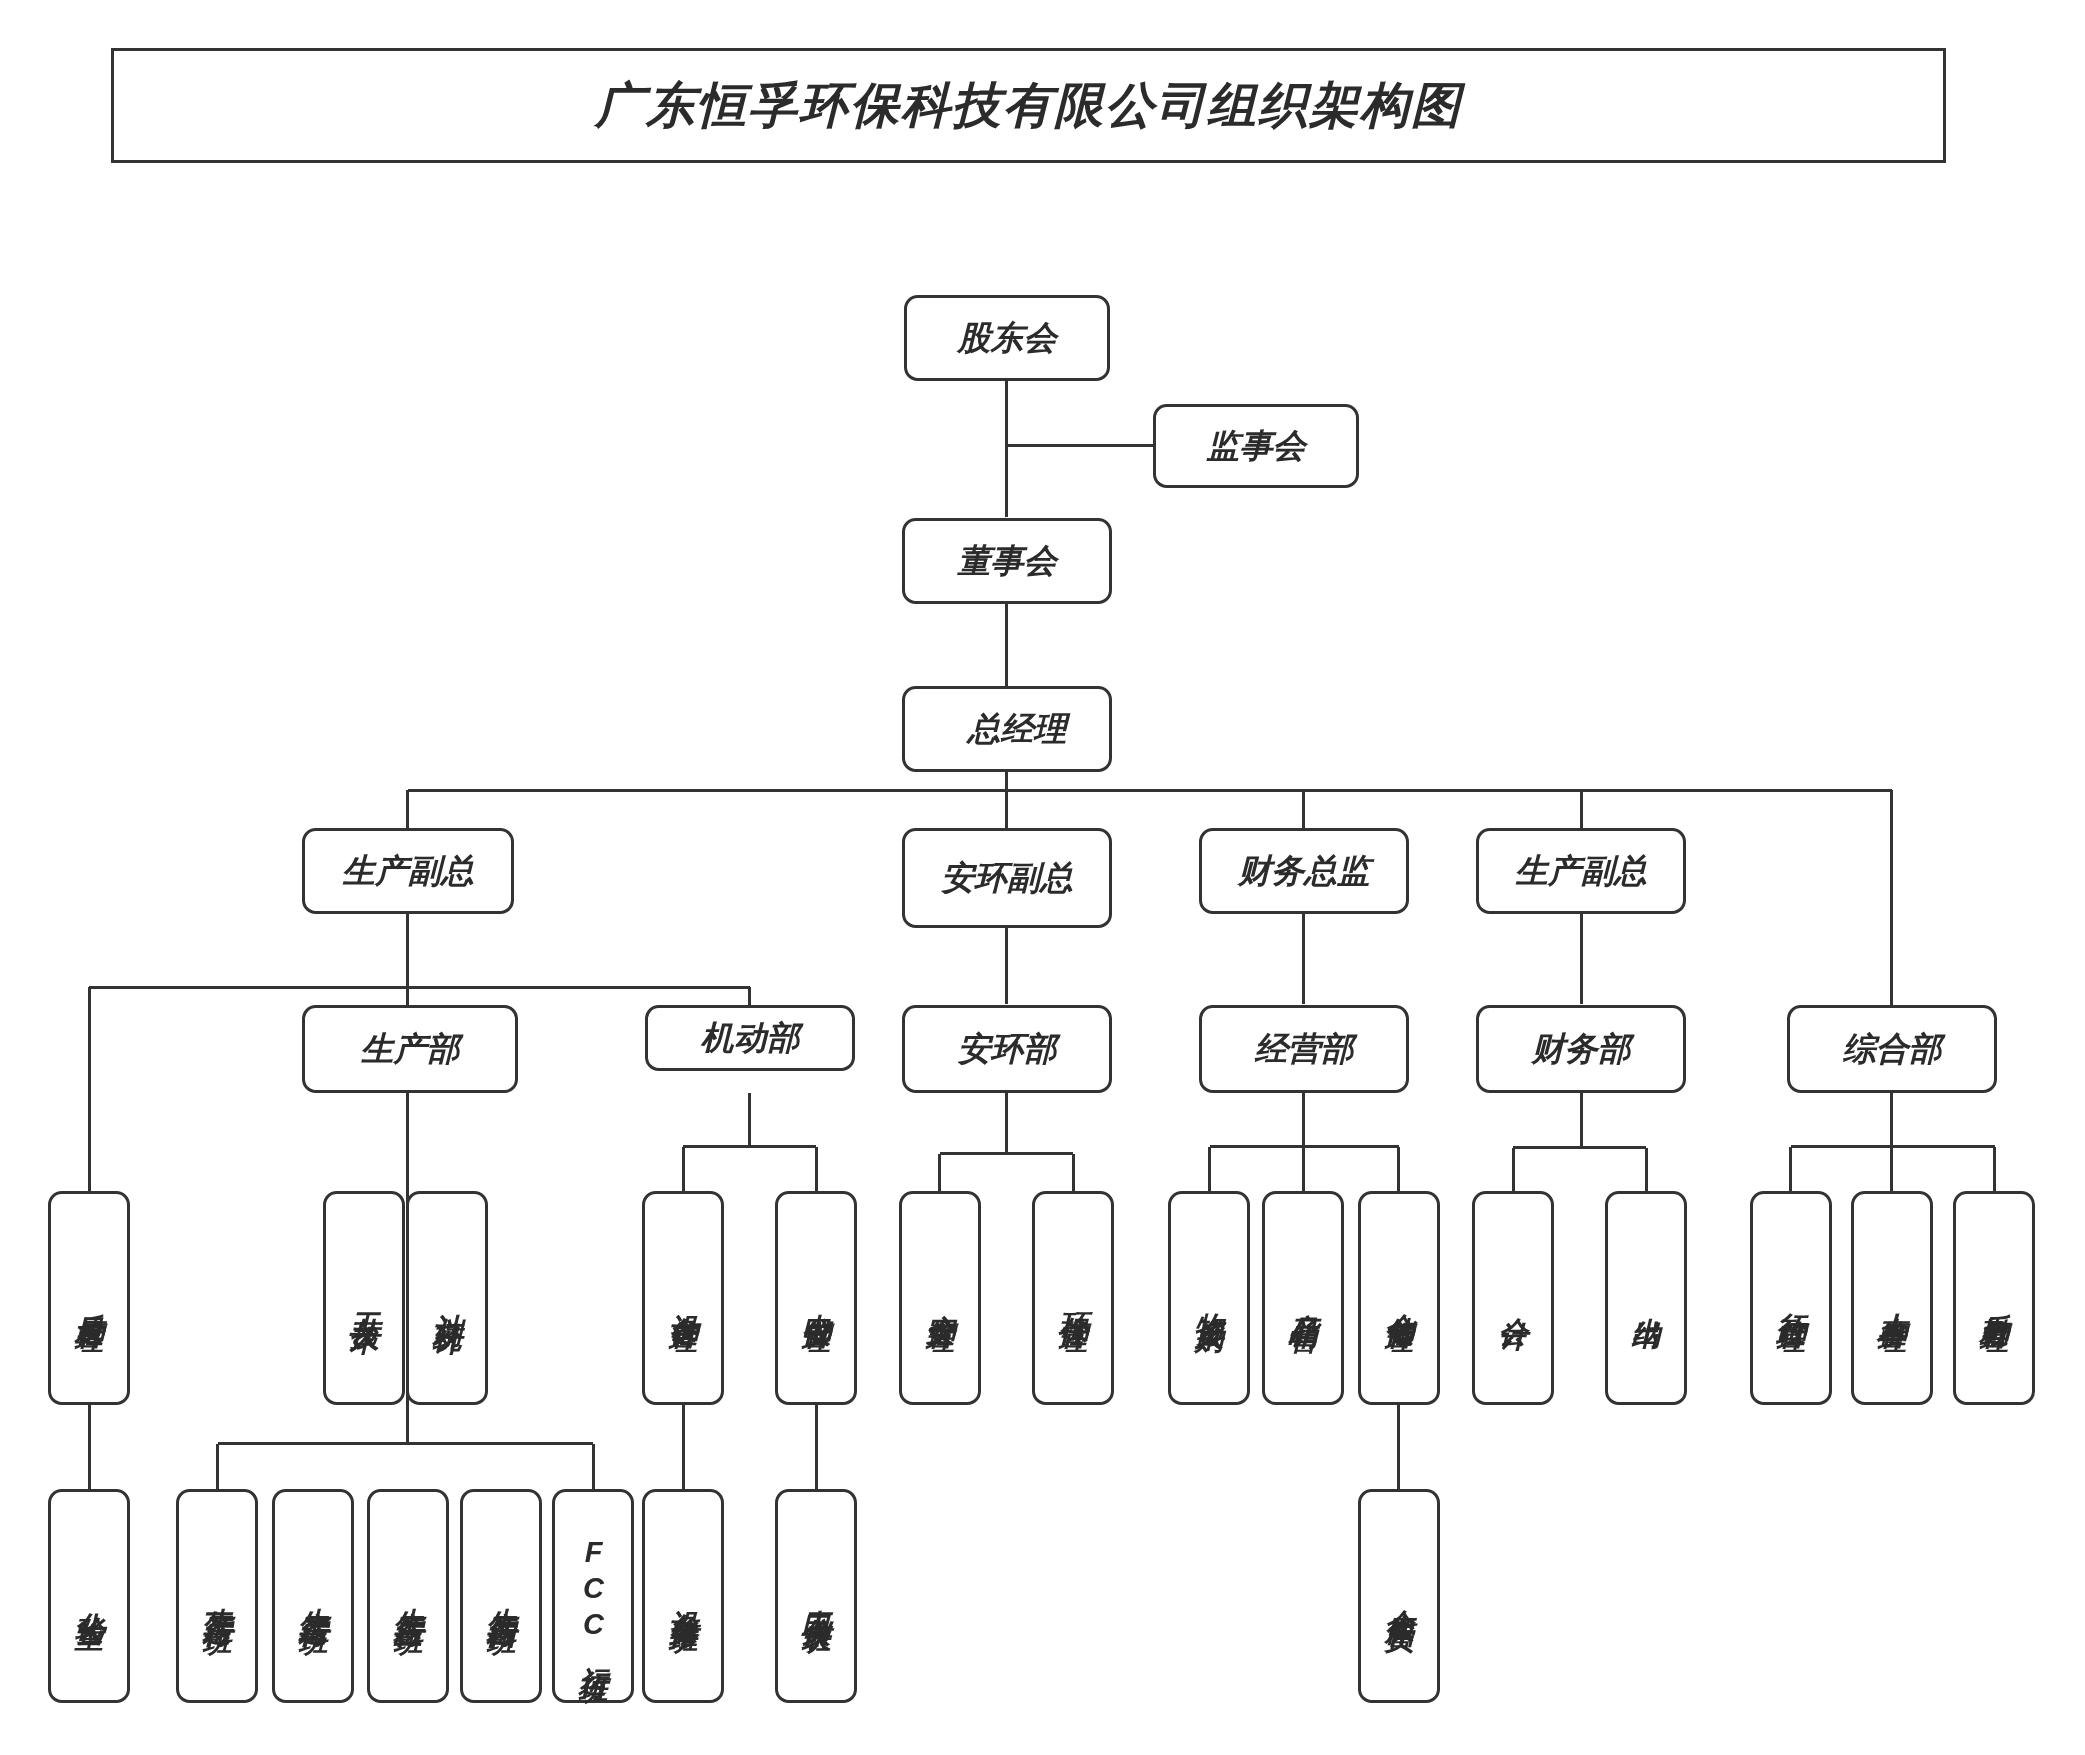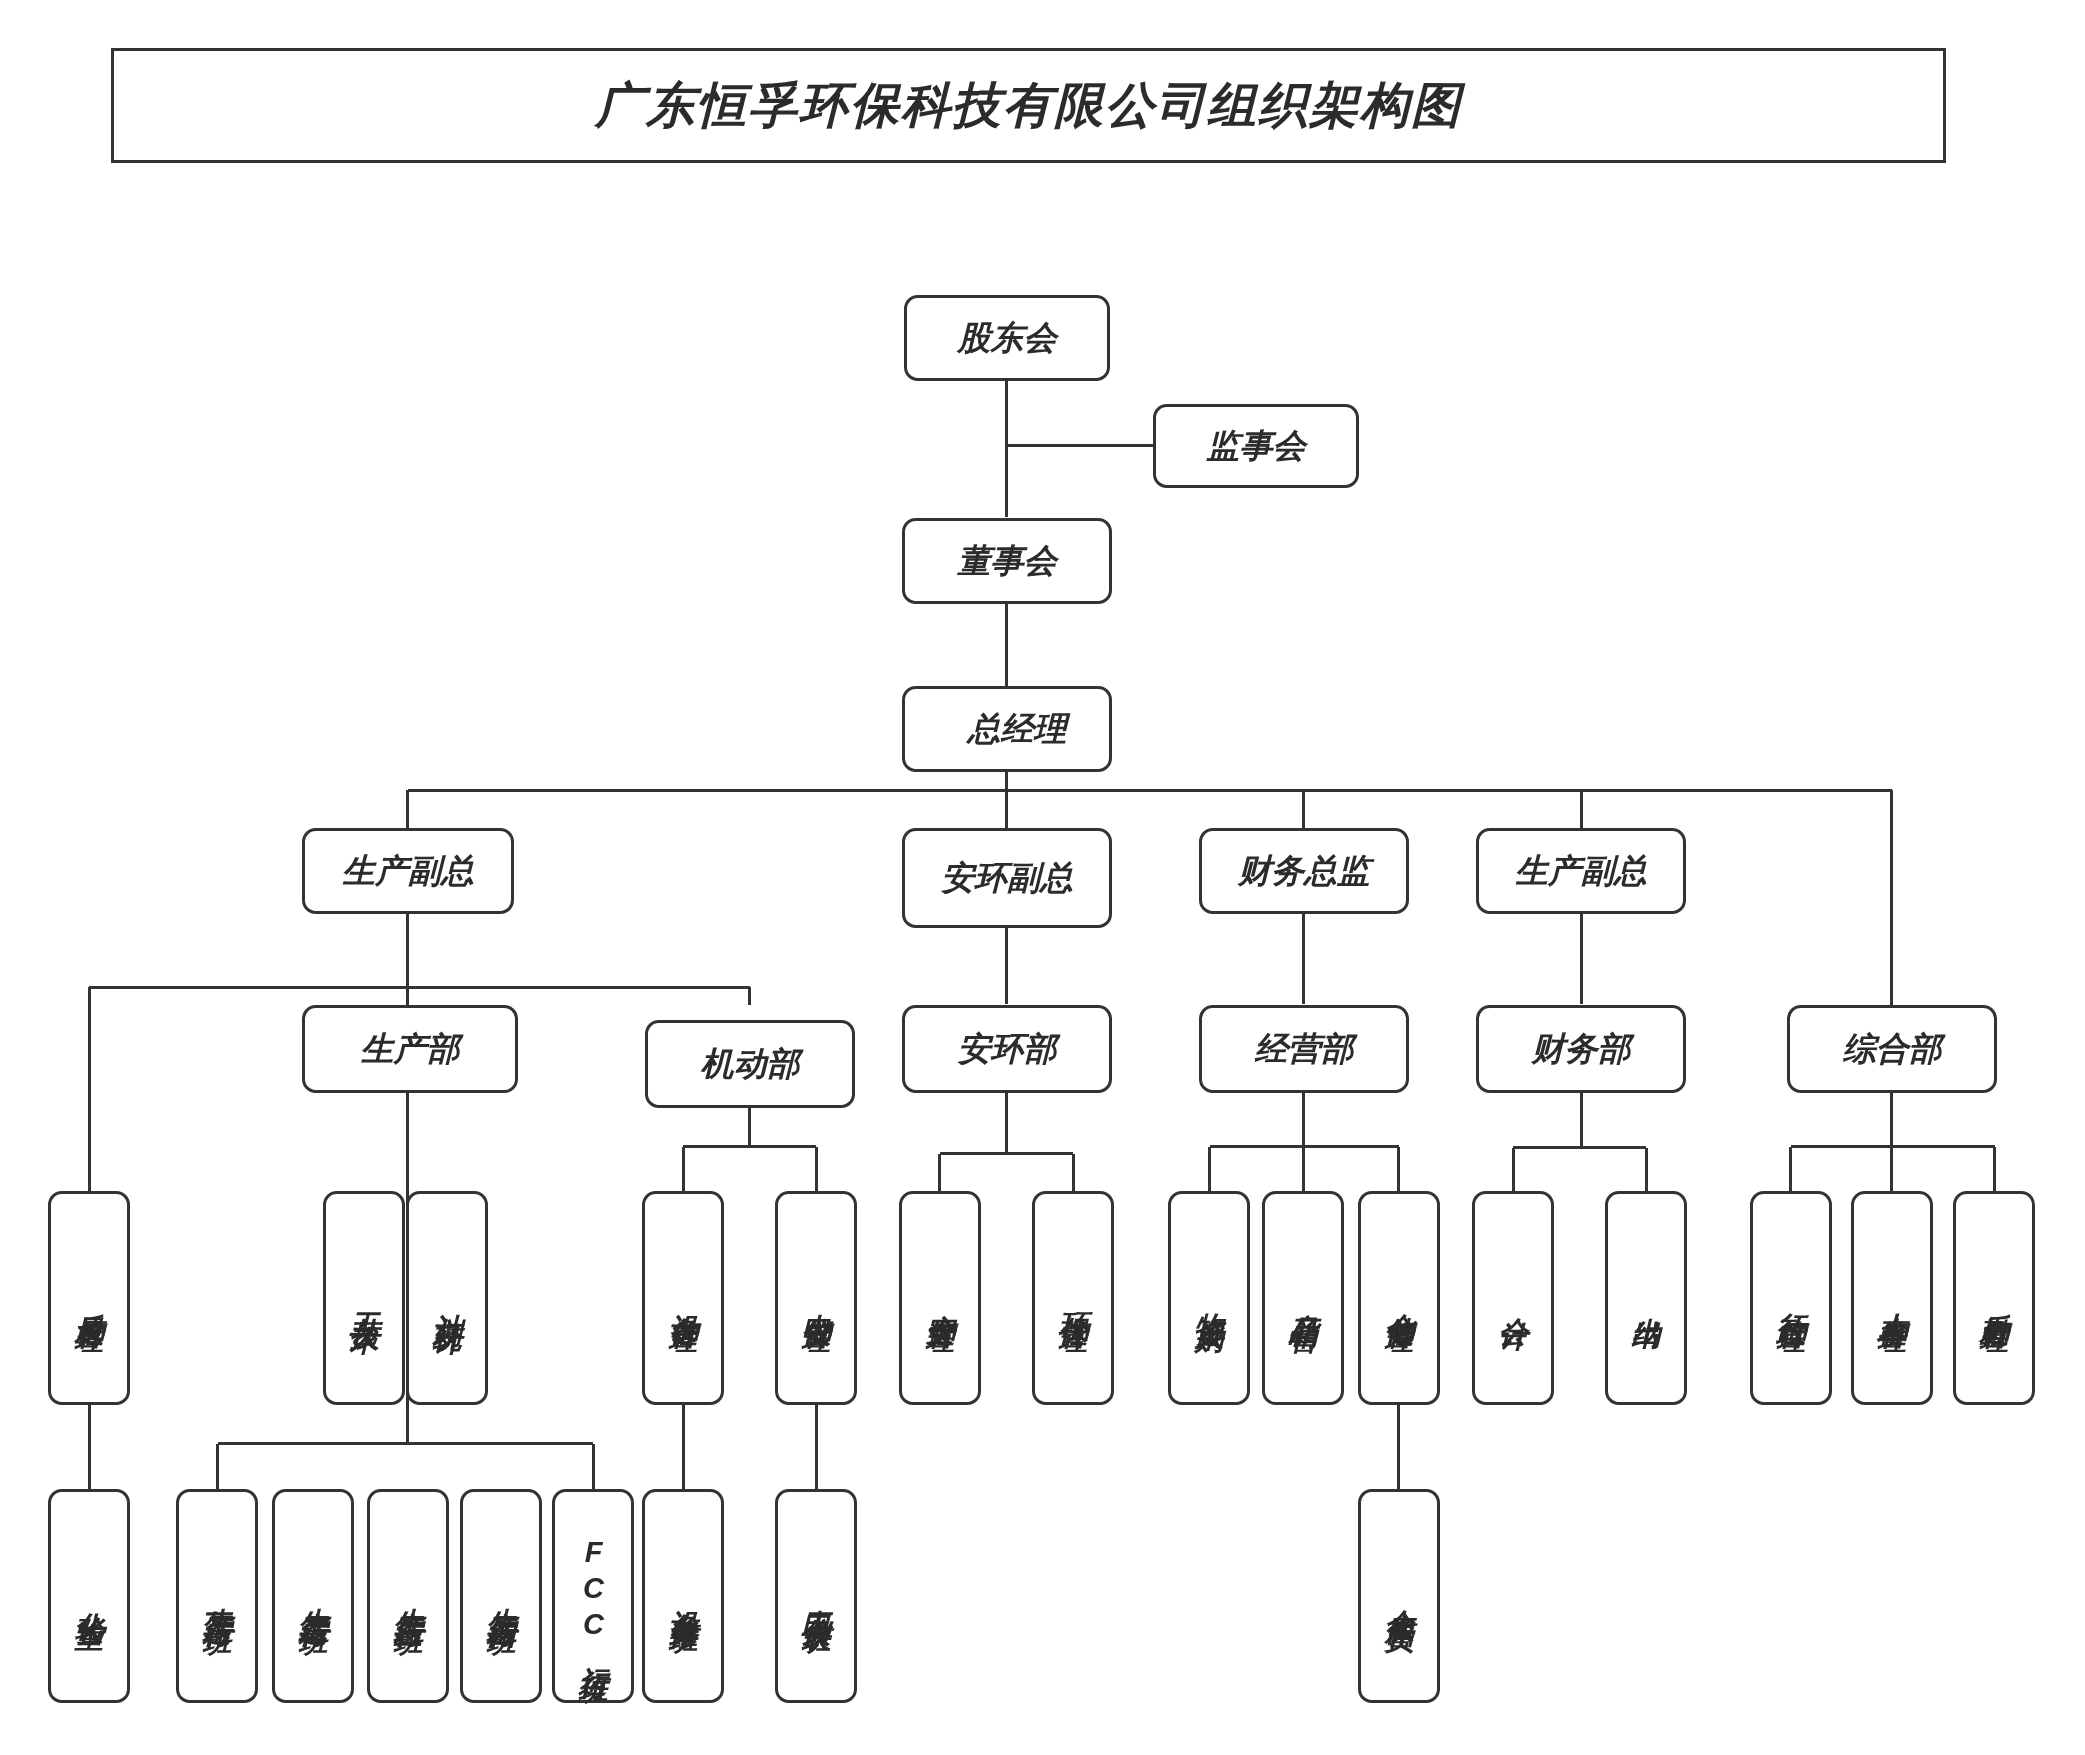--- a/index.html
+++ b/index.html
@@ -90,21 +90,21 @@
   <div>
       <div class="node" style="left: 904px; top: 295px; width: 206px; height: 86px;">股东会</div>
       <div class="node" style="left: 1153px; top: 404px; width: 206px; height: 84px;">监事会</div>
       <div class="node" style="left: 902px; top: 518px; width: 210px; height: 86px;">董事会</div>
       <div class="node" style="left: 902px; top: 686px; width: 210px; height: 86px; padding-left: 20px;">总经理</div>
       <div class="node" style="left: 302px; top: 828px; width: 212px; height: 86px;">生产副总</div>
       <div class="node" style="left: 902px; top: 828px; width: 210px; height: 100px;">安环副总</div>
       <div class="node" style="left: 1199px; top: 828px; width: 210px; height: 86px;">财务总监</div>
       <div class="node" style="left: 1476px; top: 828px; width: 210px; height: 86px;">生产副总</div>
       <div class="node" style="left: 302px; top: 1005px; width: 216px; height: 88px;">生产部</div>
-      <div class="node" style="left: 645px; top: 1005px; width: 210px; height: 88px; margin-top: 15px;">机动部</div>
+      <div class="node" style="left: 645px; top: 1005px; width: 210px; height: 66px;">机动部</div>
       <div class="node" style="left: 902px; top: 1005px; width: 210px; height: 88px;">安环部</div>
       <div class="node" style="left: 1199px; top: 1005px; width: 210px; height: 88px;">经营部</div>
       <div class="node" style="left: 1476px; top: 1005px; width: 210px; height: 88px;">财务部</div>
       <div class="node" style="left: 1787px; top: 1005px; width: 210px; height: 88px;">综合部</div>
       <div class="node vert" style="left: 48px; top: 1191px; width: 82px; height: 214px;">质量管理</div>
       <div class="node vert" style="left: 323px; top: 1191px; width: 82px; height: 214px;">工艺技术</div>
       <div class="node vert" style="left: 406px; top: 1191px; width: 82px; height: 214px;">计划统计</div>
       <div class="node vert" style="left: 642px; top: 1191px; width: 82px; height: 214px;">设备管理</div>
       <div class="node vert" style="left: 775px; top: 1191px; width: 82px; height: 214px;">电仪管理</div>
       <div class="node vert" style="left: 899px; top: 1191px; width: 82px; height: 214px;">安全管理</div>

